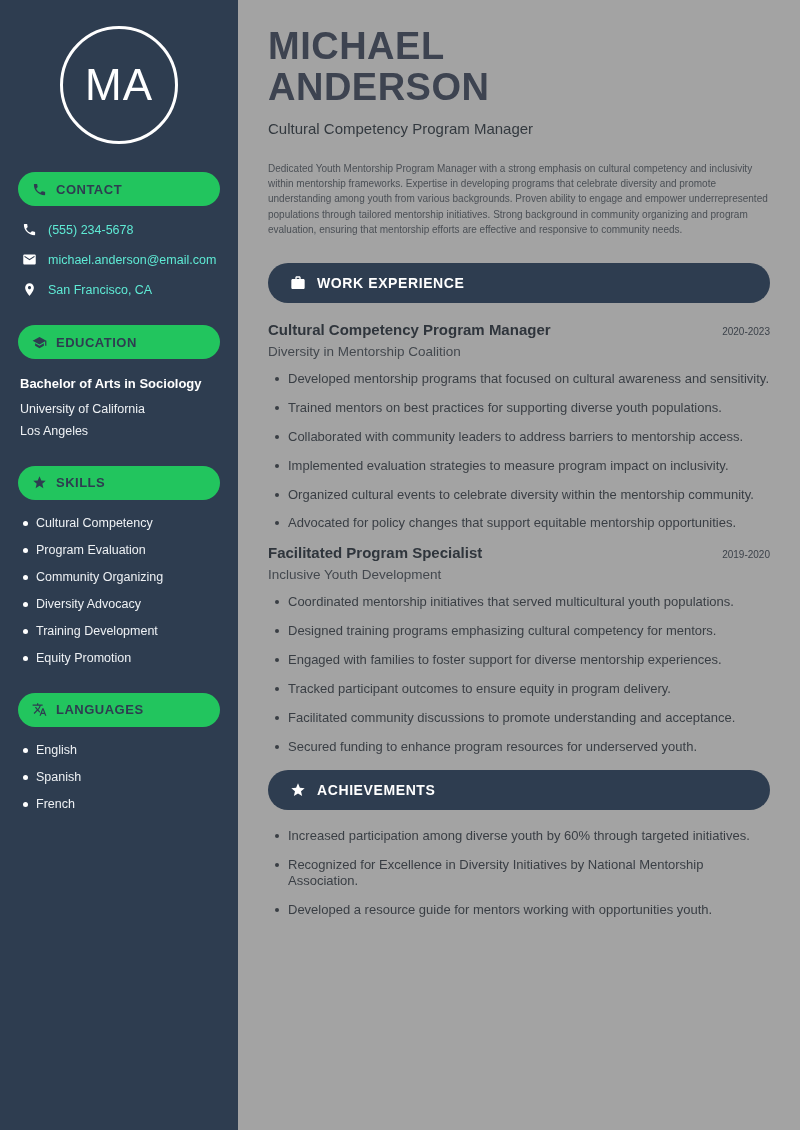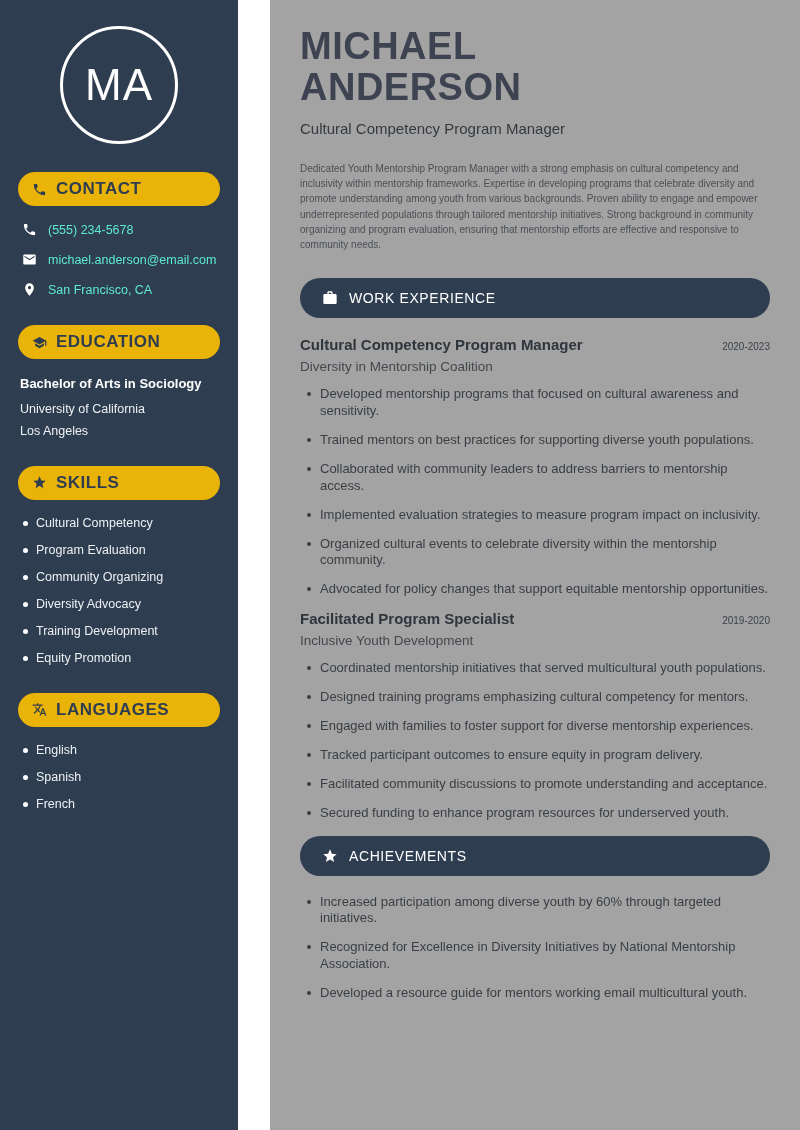--- a/index.html
+++ b/index.html
@@ -1,28 +1,28 @@
 <!DOCTYPE html>
 <html><head>
 <meta charset="utf-8">
 <style>
   * { margin:0; padding:0; box-sizing:border-box; }
   html,body { width:800px; }
   body { font-family:"Liberation Sans", sans-serif; background:#ffffff; }
-  .page { display:flex; width:800px; height:1130px; overflow:hidden;gap:32px; }
+  .page { display:flex; width:800px; height:1130px; overflow:hidden; }
 
   
   .sidebar { width:238px; flex-shrink:0; background:#2e3d50; color:#ffffff; padding:26px 16px 20px; }
   .avatar { width:118px; height:118px; border:3px solid #ffffff; border-radius:50%;
             margin:0 auto 10px; display:flex; align-items:center; justify-content:center; }
   .avatar span { font-size:44px; color:#ffffff; letter-spacing:1px; font-weight:400; }
 
-  .side-pill { background:#eab308; color:#2e3d50; border-radius:18px; height:34px;
+  .side-pill { background:#22c55e; color:#2e3d50; border-radius:18px; height:34px;
                display:flex; align-items:center; gap:9px; padding:0 14px;
-               font-weight:bold; font-size:17px; letter-spacing:.5px; margin:28px 2px 16px; }
+               font-weight:bold; font-size:13px; letter-spacing:.5px; margin:28px 2px 16px; }
   .side-pill svg { width:15px; height:15px; fill:#2e3d50; flex-shrink:0; }
 
   .contact-row { display:flex; align-items:center; gap:11px; font-size:12.5px;
                  color:#5eead4; margin:15px 6px; }
   .contact-row svg { width:15px; height:15px; fill:#ffffff; flex-shrink:0; }
 
   .edu-degree { font-weight:bold; font-size:13px; margin:0 4px 9px; line-height:1.35; }
   .edu-line { font-size:12.5px; margin:0 4px 8px; color:#eef1f4; }
 
   .side-list { list-style:none; margin:8px 6px; }
@@ -31,21 +31,21 @@
                           width:5px; height:5px; border-radius:50%; background:#ffffff; }
 
   
   .main { flex:1; background:#a3a3a3; padding:26px 30px 30px 30px; }
   .name { font-size:38px; font-weight:bold; color:#3d4350; line-height:1.08; letter-spacing:.5px; }
   .job-subtitle { font-size:15px; color:#33393f; margin-top:12px; }
   .summary { font-size:10px; color:#4a4f55; line-height:1.52; margin-top:24px; }
 
   .section-pill { background:#2e3d50; color:#ffffff; border-radius:22px; height:40px;
                   display:flex; align-items:center; gap:11px; padding:0 22px;
-                  font-weight:normal; font-size:14px; letter-spacing:.6px; margin:26px 0 18px; }
+                  font-weight:bold; font-size:14px; letter-spacing:.6px; margin:26px 0 18px; }
   .section-pill svg { width:16px; height:16px; fill:#ffffff; flex-shrink:0; }
 
   .job-header { display:flex; justify-content:space-between; align-items:baseline; margin-top:12px; }
   .job-title { font-size:15px; font-weight:bold; color:#2f353c; }
   .job-dates { font-size:10px; color:#3c424a; }
   .job-company { font-size:13.5px; color:#43484e; margin-top:6px; }
 
   ul.bullets { list-style:none; margin:12px 0 4px 6px; }
   ul.bullets li { font-size:13px; color:#393e44; margin:0 0 12px 14px; position:relative; line-height:1.3; }
   ul.bullets li::before { content:""; position:absolute; left:-13px; top:6px;
@@ -176,17 +176,17 @@
 
     <div class="section-pill" style="margin-top:14px;">
       <svg viewBox="0 0 24 24">
           <path d="M12 17.27L18.18 21l-1.64-7.03L22 9.24l-7.19-.61L12 2 9.19 8.63 2 9.24l5.46 4.73L5.82 21z"></path>
         </svg>
       <span>ACHIEVEMENTS</span>
     </div>
     <ul class="bullets">
       <li>Increased participation among diverse youth by 60% through targeted initiatives.</li>
       <li>Recognized for Excellence in Diversity Initiatives by National Mentorship Association.</li>
-      <li>Developed a resource guide for mentors working email multicultural youth.</li>
+      <li>Developed a resource guide for mentors working with opportunities youth.</li>
     </ul>
 
   </main>
 </div>
 
 </body></html>

